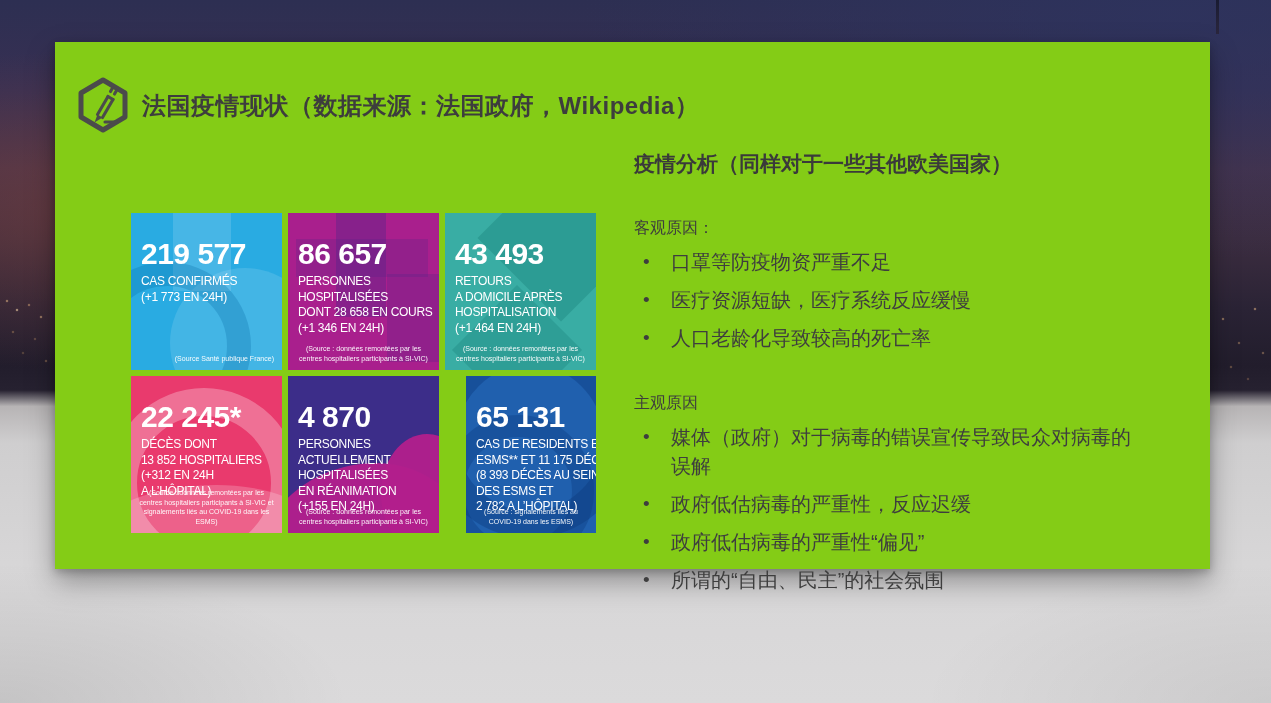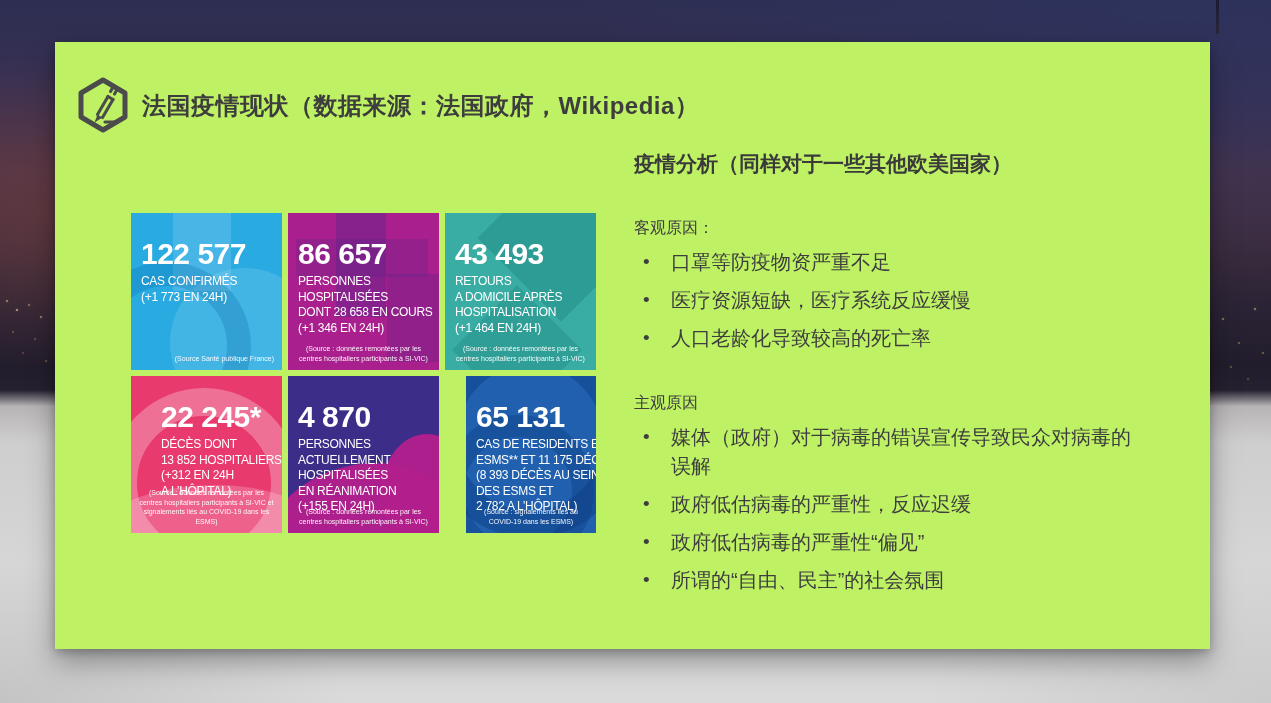--- a/index.html
+++ b/index.html
@@ -33,22 +33,22 @@
       22px 352px 1px #6e5646, 45px 360px 1px #8a6a52,
       1222px 318px 1px #bd9770, 1238px 342px 1px #96765c, 1254px 308px 1px #c9a078,
       1230px 366px 1px #86664f, 1247px 378px 1px #76584a, 1262px 352px 1px #96765c;
   }
   .antenna{
     position:absolute;left:1216px;top:0;width:3px;height:34px;
     background:linear-gradient(180deg,#15172a,#2a2438);opacity:.85;
   }
   
   .slide{
-    position:absolute;left:55px;top:42px;width:1155px;height:607px;
-    background:#bef264;
+    position:absolute;left:55px;top:42px;width:1155px;height:527px;
+    background:#84cc16;
     box-shadow:0 12px 26px rgba(0,0,0,.34), 0 3px 8px rgba(0,0,0,.20);
   }
   .header-icon{position:absolute;left:22px;top:35px;width:52px;height:56px;}
   .slide-title{
     position:absolute;left:87px;top:48px;
     font-size:24px;font-weight:bold;color:#3d3d3d;letter-spacing:.5px;white-space:pre;
   }
   
   .tiles{
     position:absolute;left:76px;top:171px;
@@ -119,21 +119,21 @@
   </div>
 
   <div class="slide-title">法国疫情现状（数据来源：法国政府，Wikipedia）</div>
 
   <div class="tiles">
 
     <div class="tile src-right" style="background: rgb(41, 171, 226);">
       <div class="wm t1-a"></div>
       <div class="wm t1-b"></div>
       <div class="wm t1-c"></div>
-      <div class="tile-number">122 577</div>
+      <div class="tile-number">219 577</div>
       <div class="tile-label">CAS CONFIRMÉS
 (+1 773 EN 24H)</div>
       <div class="tile-source">(Source Santé publique France)</div>
     </div>
 
     <div class="tile" style="background: rgb(169, 31, 141);">
       <div class="wm t2-a"></div>
       <div class="wm t2-b"></div>
       <div class="wm t2-c"></div>
       <div class="tile-number">86 657</div>
@@ -148,21 +148,21 @@
       <div class="wm t3-a"></div>
       <div class="wm t3-b"></div>
       <div class="tile-number">43 493</div>
       <div class="tile-label">RETOURS
 A DOMICILE APRÈS
 HOSPITALISATION
 (+1 464 EN 24H)</div>
       <div class="tile-source">(Source : données remontées par les centres hospitaliers participants à SI-VIC)</div>
     </div>
 
-    <div class="tile" style="background: rgb(233, 58, 109); padding-left: 20px;">
+    <div class="tile" style="background: rgb(233, 58, 109);">
       <div class="wm t4-a"></div>
       <div class="wm t4-b"></div>
       <div class="tile-number">22 245*</div>
       <div class="tile-label">DÉCÈS DONT
 13 852 HOSPITALIERS
 (+312 EN 24H
 A L’HÔPITAL)</div>
       <div class="tile-source">(Source : données remontées par les centres hospitaliers participants à SI-VIC et signalements liés au COVID-19 dans les ESMS)</div>
     </div>
 

